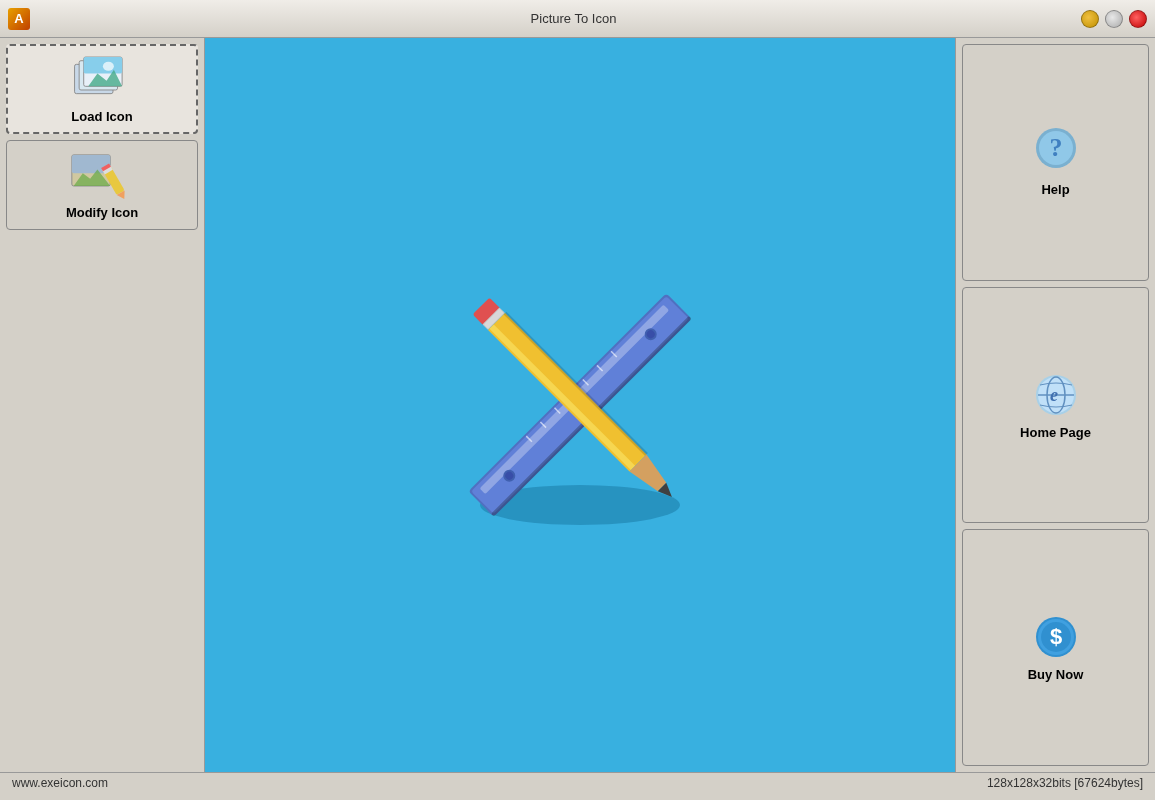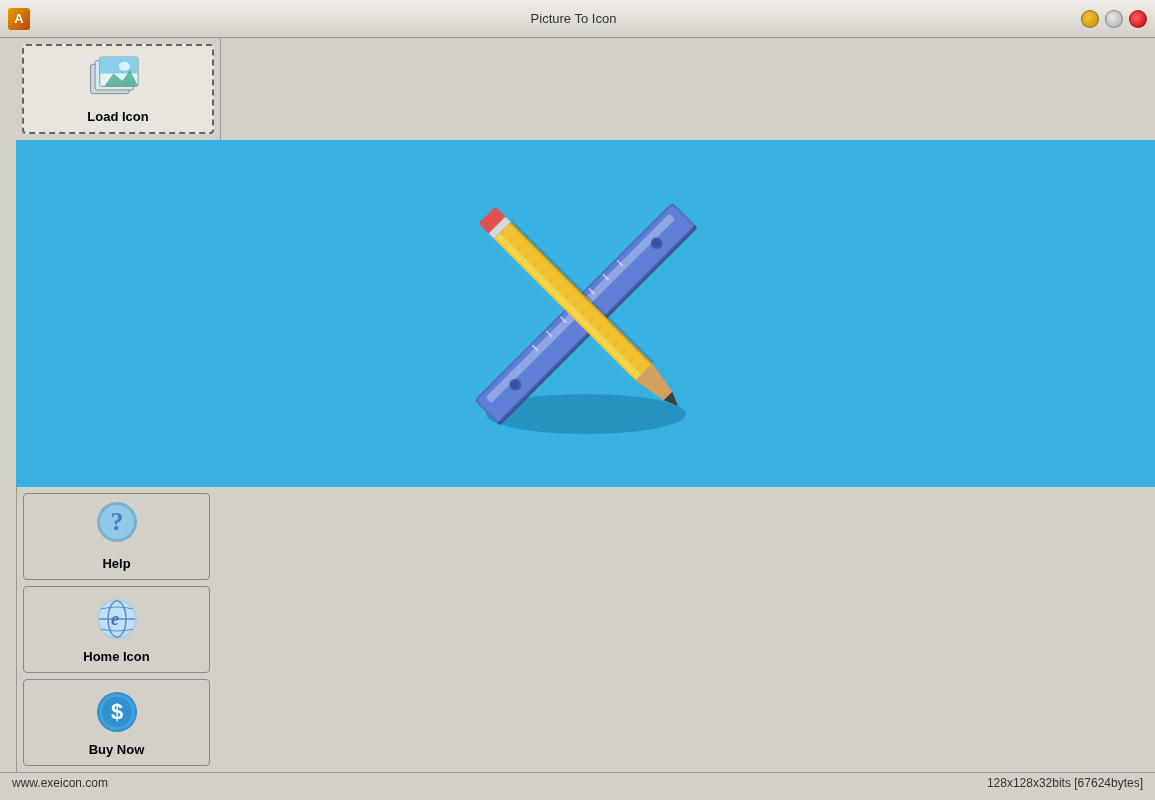--- a/index.html
+++ b/index.html
@@ -58,22 +58,21 @@
     }
     .tb-minimize { background: radial-gradient(circle at 40% 40%, #f0c040, #c09000); }
     .tb-maximize { background: radial-gradient(circle at 40% 40%, #e8e8e8, #aaa); }
     .tb-close { background: radial-gradient(circle at 40% 40%, #ff6060, #c00000); }
 
     
     .main-window {
       background: #d4d0c8;
       height: calc(800px - 38px - 28px);
       display: flex;
-      flex-direction: column;
-      margin-left: 16px;
+      flex-direction: row;
     }
 
     
     .left-sidebar {
       width: 205px;
       background: #d4d0c8;
       padding: 6px;
       display: flex;
       flex-direction: column;
       gap: 6px;
@@ -200,20 +199,38 @@
 
           <rect x="15" y="2" width="42" height="18" rx="2" fill="#87ceeb"></rect>
           <ellipse cx="42" cy="12" rx="6" ry="5" fill="white" opacity="0.7"></ellipse>
           <polygon points="20,34 30,20 40,28 48,16 57,34" fill="#4a8" opacity="0.8"></polygon>
         </svg>
       </div>
       <span class="sidebar-btn-label">Load Icon</span>
     </div>
 
 
+    <div class="sidebar-btn">
+      <div class="icon-placeholder">
+        <svg width="70" height="52" viewBox="0 0 70 52">
+
+          <rect x="2" y="4" width="42" height="34" rx="2" fill="#d0c8a0" stroke="#888" stroke-width="1"></rect>
+          <rect x="2" y="4" width="42" height="20" rx="2" fill="#a0b8d0"></rect>
+          <polygon points="4,38 14,24 22,30 30,20 44,38" fill="#6a4" opacity="0.7"></polygon>
+
+          <g transform="rotate(-30, 50, 30)">
+            <rect x="42" y="16" width="10" height="30" rx="2" fill="#e8c840"></rect>
+            <polygon points="42,46 52,46 47,54" fill="#f0a060"></polygon>
+            <rect x="42" y="14" width="10" height="6" fill="#ddd"></rect>
+            <rect x="42" y="12" width="10" height="4" fill="#f06060"></rect>
+          </g>
+        </svg>
+      </div>
+      <span class="sidebar-btn-label">Modify Icon</span>
+    </div>
 
 
   </div>
 
   <div class="canvas-area">
 
     <svg class="center-illustration" viewBox="0 0 320 320" xmlns="http://www.w3.org/2000/svg">
 
       <ellipse cx="160" cy="260" rx="100" ry="20" fill="rgba(0,80,120,0.3)"></ellipse>
 
@@ -283,21 +300,21 @@
           <circle cx="30" cy="26" r="18" fill="#c0e0f8"></circle>
 
           <ellipse cx="30" cy="26" rx="9" ry="18" fill="none" stroke="#6090c0" stroke-width="1.5"></ellipse>
           <line x1="12" y1="26" x2="48" y2="26" stroke="#6090c0" stroke-width="1.5"></line>
           <path d="M 14 16 Q 30 12 46 16" fill="none" stroke="#6090c0" stroke-width="1"></path>
           <path d="M 14 36 Q 30 40 46 36" fill="none" stroke="#6090c0" stroke-width="1"></path>
 
           <text x="24" y="32" font-size="18" font-weight="bold" fill="#4070b0" font-family="serif" font-style="italic">e</text>
         </svg>
       </div>
-      <span class="right-btn-label">Home Icon</span>
+      <span class="right-btn-label">Home Page</span>
     </div>
 
     <div class="right-btn">
       <div class="icon-placeholder">
         <svg width="60" height="52" viewBox="0 0 60 52">
 
           <circle cx="30" cy="26" r="20" fill="#3090d0"></circle>
           <circle cx="30" cy="26" r="18" fill="#40a0e0"></circle>
           <circle cx="30" cy="26" r="15" fill="#3090d0"></circle>
 

